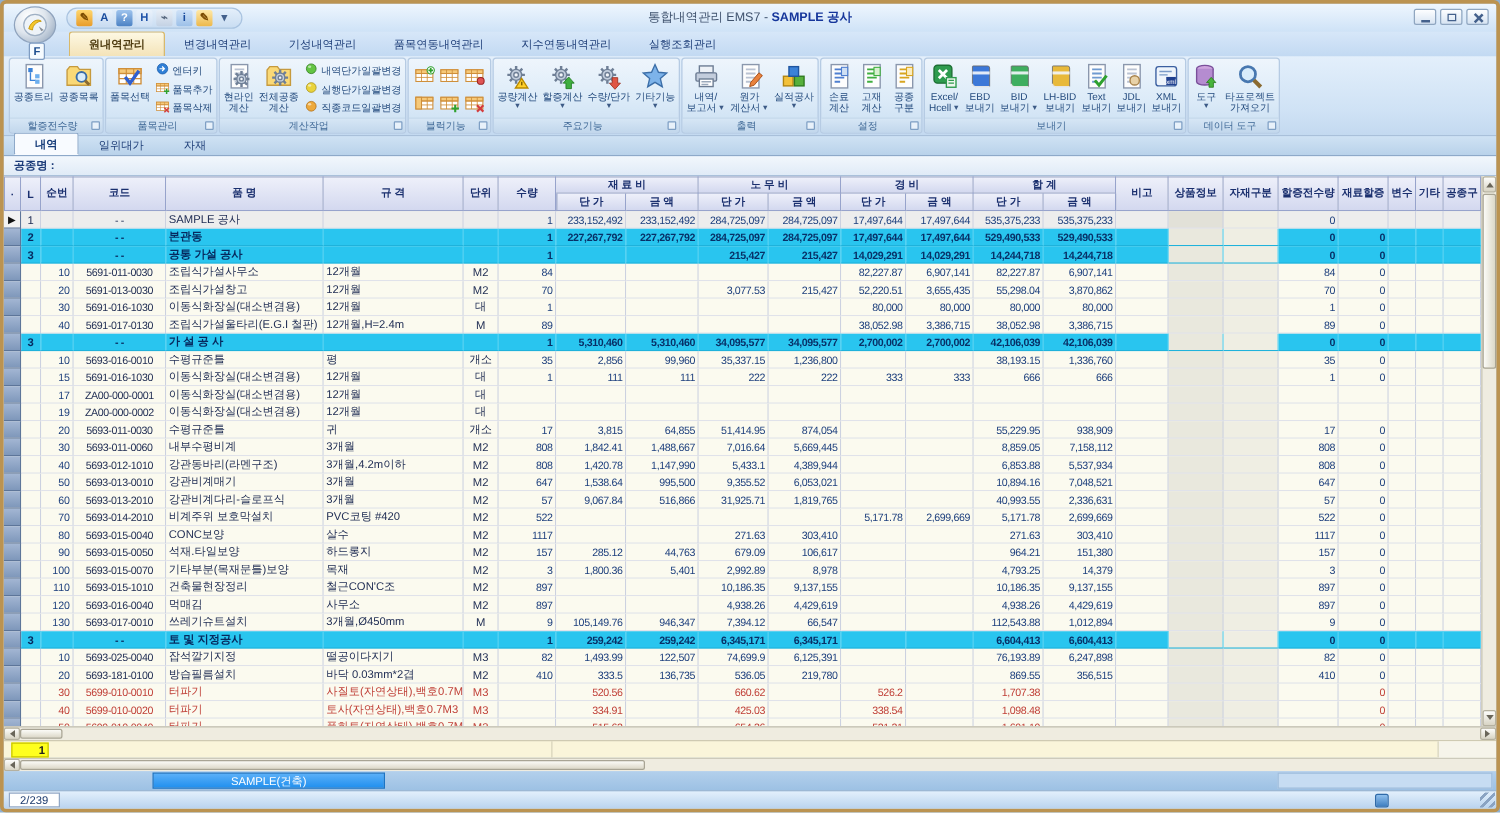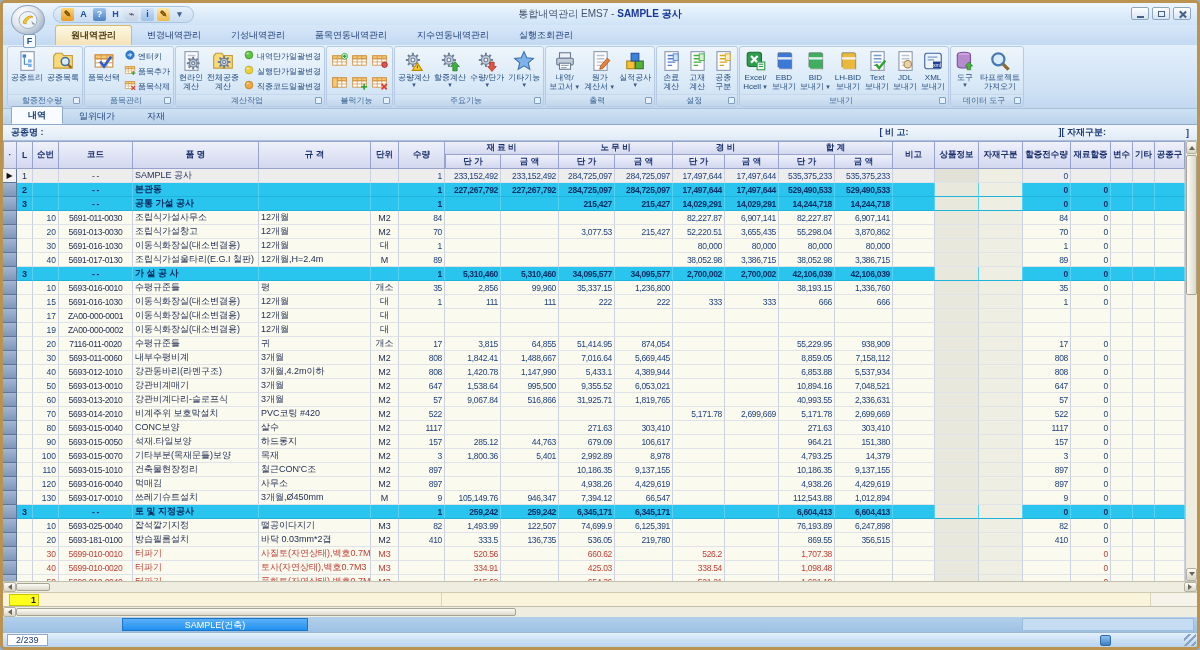--- a/index.html
+++ b/index.html
@@ -685,27 +685,20 @@
     </div>
 
   <div class="doctabs" id="doc-tabs">
       <span class="dtab active">내역</span>
       <span class="dtab">일위대가</span>
       <span class="dtab">자재</span>
     </div>
 
   <div class="gname">
     <span>공종명 :</span>
-    <span class="rightlabels">
-      <span>[ 비 고:</span>
-      <span class="sp1"></span>
-      <span>][ 자재구분:</span>
-      <span class="sp2"></span>
-      <span>]</span>
-    </span>
   </div>
 
   <div class="gridwrap">
     <div class="tblbox">
       <table class="grid">
         <colgroup id="grid-cols">
             <col style="width: 14px;">
             <col style="width: 16px;">
             <col style="width: 26px;">
             <col style="width: 74px;">
@@ -1074,21 +1067,21 @@
               <td class="pre"></td>
               <td class="mats"></td>
               <td class="var"></td>
               <td class="etc"></td>
               <td class="last"></td>
             </tr>
             <tr class="">
               <td class="ind"></td>
               <td class="l"></td>
               <td class="seq">20</td>
-              <td class="code">7116-011-0020</td>
+              <td class="code">5693-011-0030</td>
               <td class="name">수평규준틀</td>
               <td class="spec">귀</td>
               <td class="unit">개소</td>
               <td class="qty">17</td>
               <td class="num">3,815</td>
               <td class="num">64,855</td>
               <td class="num">51,414.95</td>
               <td class="num">874,054</td>
               <td class="num"></td>
               <td class="num"></td>

